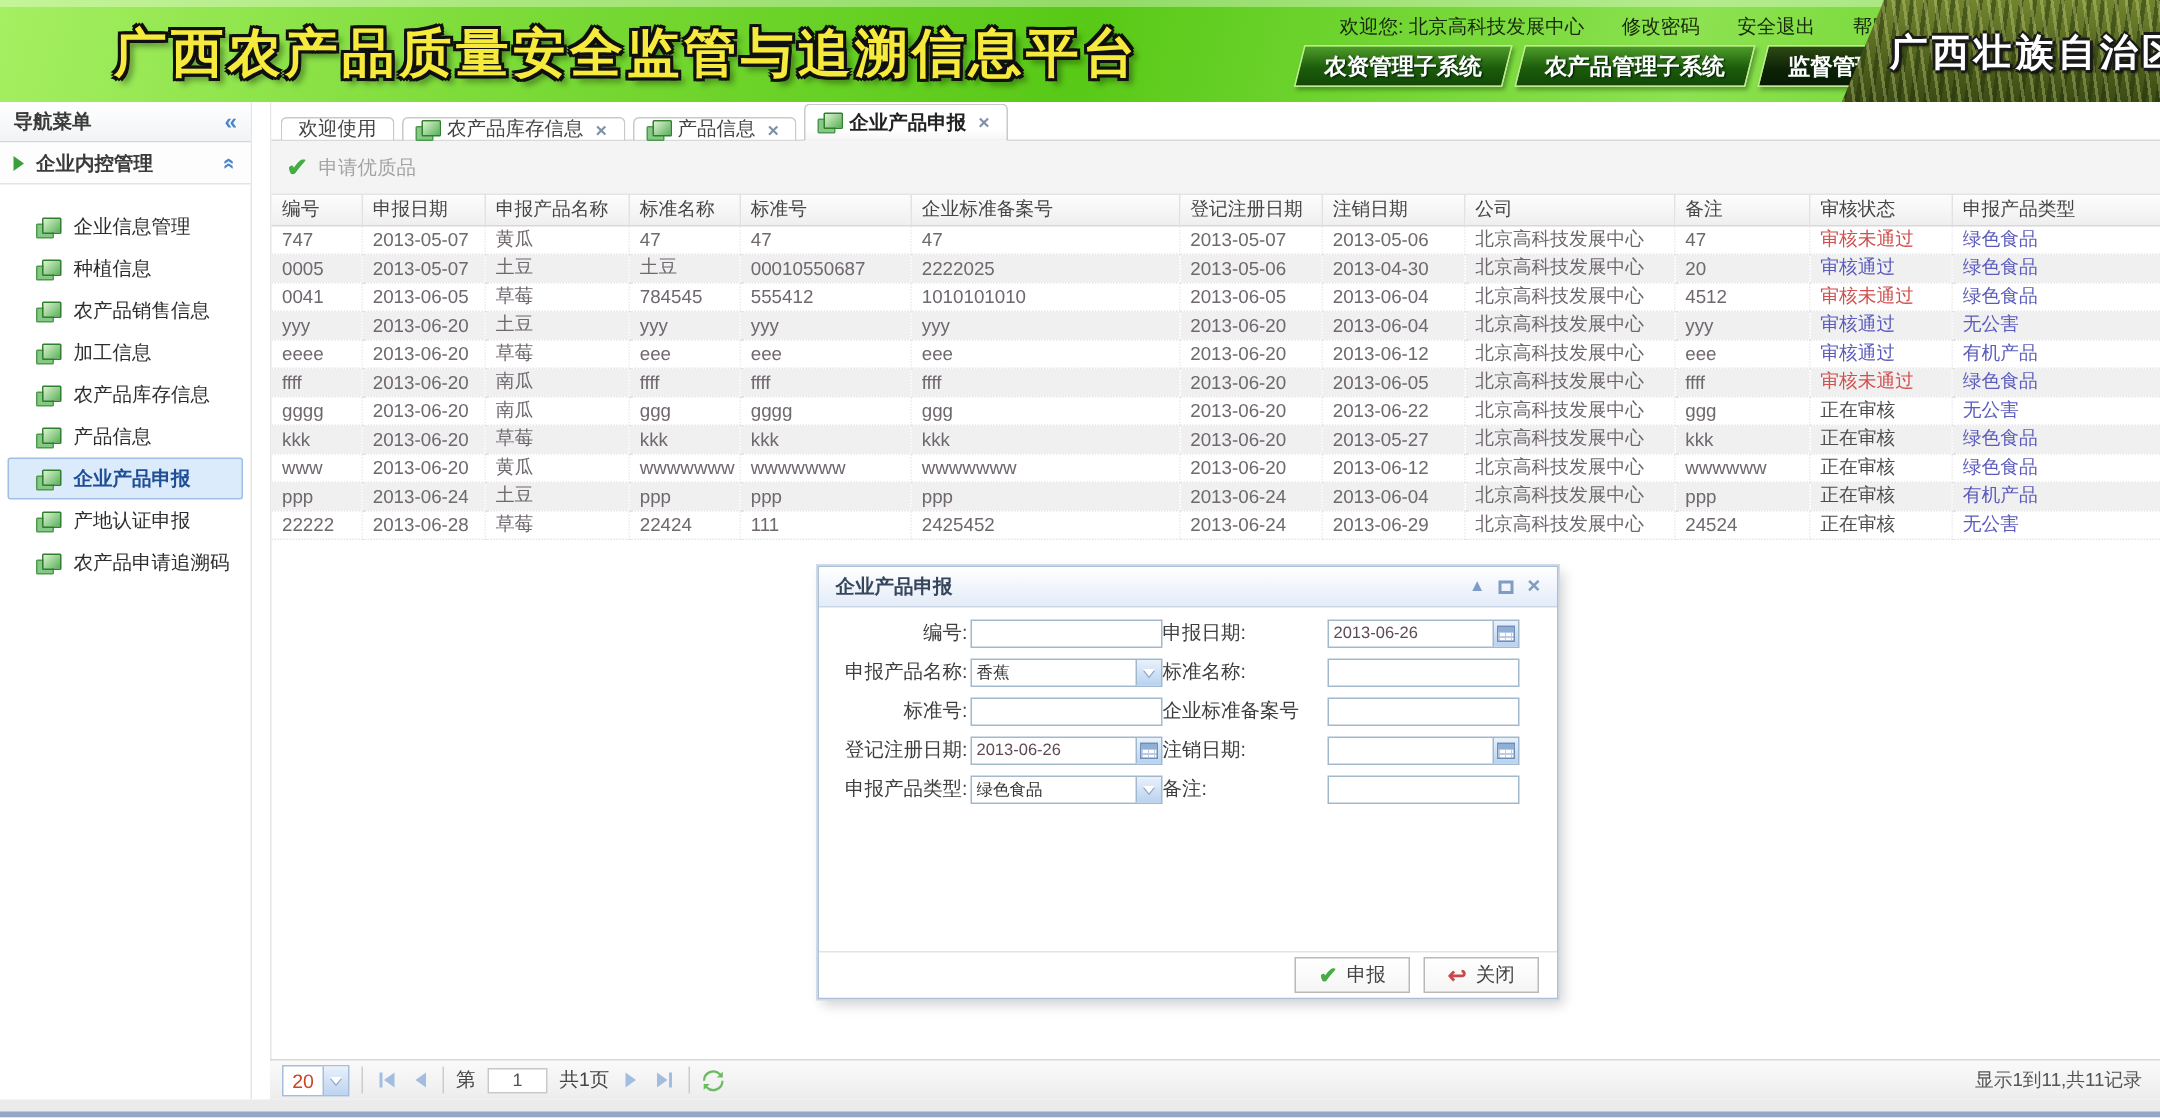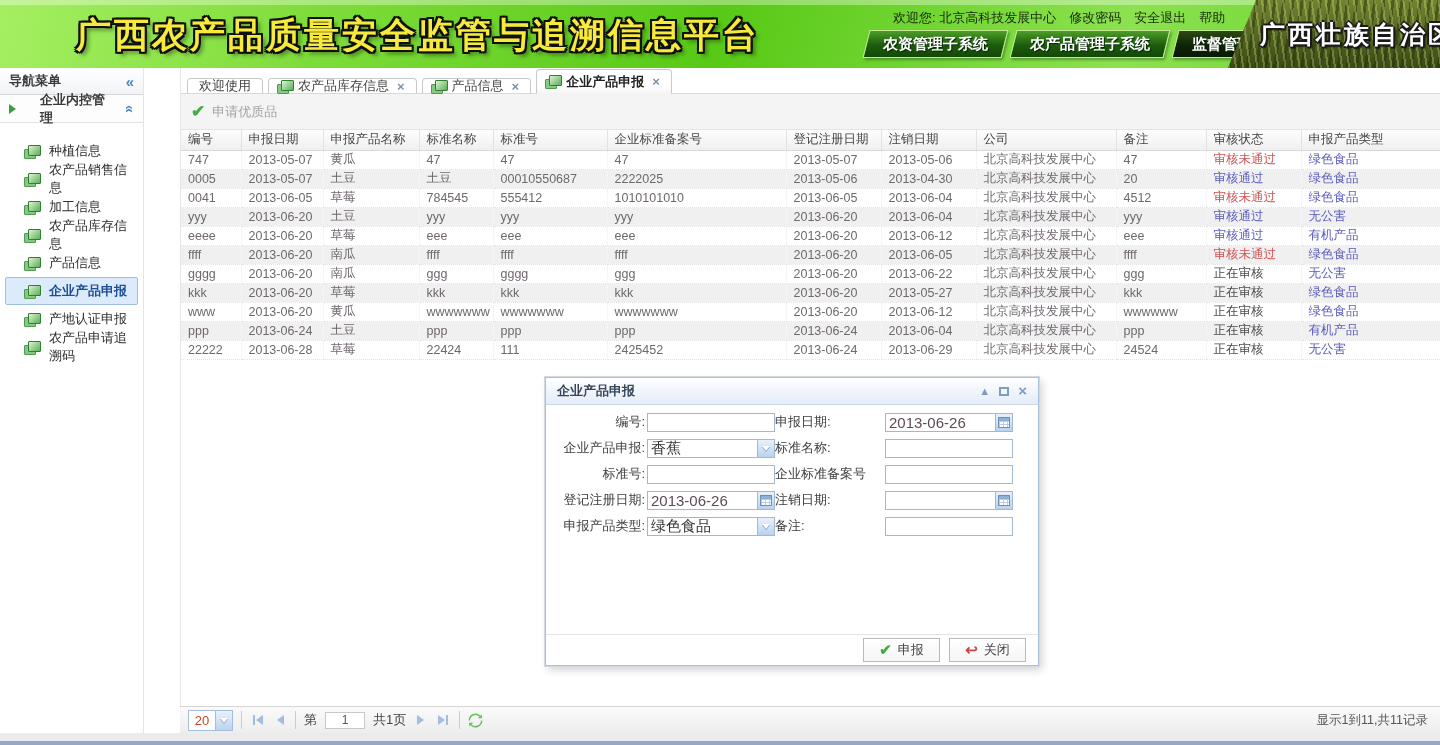--- a/index.html
+++ b/index.html
@@ -9,42 +9,42 @@
   
   .banner { position:absolute; left:0; top:0; width:1440px; height:68px;
     background: linear-gradient(180deg, rgba(255,255,255,.35) 0 5px, rgba(255,255,255,0) 5px),
                 linear-gradient(105deg,#a5ef62 0%,#7edc3a 22%,#58c916 50%,#8ce250 78%,#66d026 100%);
   }
   .platform-title { position:absolute; left:76px; top:12px; font-size:35px; font-weight:bold; color:#f6ea3c;
     letter-spacing:3px; white-space:nowrap;
     text-shadow:-2px 0 #101010,2px 0 #101010,0 -2px #101010,0 2px #101010,-2px -2px #101010,2px -2px #101010,-2px 2px #101010,2px 2px #101010,4px 4px 4px rgba(0,0,0,.45);
   }
   .welcome-row { position:absolute; left:893px; top:9px; display:flex; gap:13px; font-size:13px; color:#17290a; white-space:nowrap; }
-  .welcome-row .lnk { cursor:pointer; }
+  .welcome-row .lnk { cursor:pointer;margin-left:12px; }
   .nav-btns { position:absolute; left:866px; top:30px; display:flex; gap:8px; align-items:center; }
   .nav-btn { height:28px; padding:0 16px; transform:skewX(-14deg); background:linear-gradient(180deg,#4e9d2a,#1c5c0b 55%,#124807);
     border:1px solid #c2ea92; display:flex; align-items:center; cursor:pointer; box-shadow:2px 2px 3px rgba(0,30,0,.35); }
   .nav-btn span { transform:skewX(14deg); color:#fff; font-size:15px; font-weight:bold; text-shadow:1px 1px 1px #05230a; white-space:nowrap; }
   .nav-btn.dark { background:linear-gradient(180deg,#2c4a14,#0d2206 60%,#081a04); }
   .region { position:absolute; right:0; top:0; width:212px; height:68px;
     background: repeating-linear-gradient(82deg, rgba(222,232,150,.30) 0 2px, rgba(0,0,0,0) 2px 7px),
                 repeating-linear-gradient(98deg, rgba(30,48,8,.45) 0 3px, rgba(0,0,0,0) 3px 9px),
                 linear-gradient(180deg,#72842f,#3a4a14);
     clip-path:polygon(28px 0,100% 0,100% 100%,0 100%);
     display:flex; align-items:center; overflow:hidden; }
   .region-label { padding-left:32px; font-size:25px; font-weight:bold; color:#fff; letter-spacing:3px; white-space:nowrap;
     text-shadow:-2px 0 #1a1a1a,2px 0 #1a1a1a,0 -2px #1a1a1a,0 2px #1a1a1a,2px 2px 2px #000; }
 
   
-  .sidebar { position:absolute; left:0; top:68px; width:144px; bottom:12px; background:#fff; border-right:1px solid #e2e6ea; }
+  .sidebar { position:absolute; left:0; top:68px; width:168px; bottom:12px; background:#fff; border-right:1px solid #e2e6ea; }
   .sidebar-hd { height:27px; display:flex; align-items:center; justify-content:space-between; padding:0 9px;
     background:linear-gradient(#ffffff,#f1f3f5); border-bottom:1px solid #d6d6d6; }
   .sidebar-hd .ttl { font-size:13px; font-weight:bold; color:#3a3a3a; }
   .collapse-ic { color:#4a86c8; font-size:15px; font-weight:bold; cursor:pointer; }
-  .acc-hd { height:28px; display:flex; align-items:center; padding:0 9px; border-bottom:1px solid #e3e3e3; background:#fdfdfd; cursor:pointer;gap:16px; }
+  .acc-hd { height:28px; display:flex; align-items:center; padding:0 9px; border-bottom:1px solid #e3e3e3; background:#fdfdfd; cursor:pointer; }
   .tri-green { width:0; height:0; border-top:5px solid transparent; border-bottom:5px solid transparent; border-left:7px solid #3d9e3d; margin-right:8px; }
   .acc-hd .lbl { font-size:13px; font-weight:bold; color:#3a3a3a; flex:1; }
   .chev-up { color:#4a86c8; font-size:14px; font-weight:bold; transform:rotate(90deg); cursor:pointer; }
   .menu-list { padding-top:14px; }
   .menu-item { height:28px; display:flex; align-items:center; padding-left:21px; gap:9px; font-size:13px; color:#2d2d2d;
     cursor:pointer; border:1px solid transparent; margin:0 5px; }
   .menu-item[data-selected="true"] { background:#dcebfb; border:1px solid #9fc0e4; border-radius:2px; }
   .menu-item[data-selected="true"] .menu-label { font-weight:bold; color:#1e4e96; }
   .doc-icon { position:relative; width:13px; height:11px; flex:none; }
   .doc-icon::before { content:""; position:absolute; left:-3px; top:3px; width:10px; height:8px; background:#86c886; border:1px solid #4f9a4f; border-radius:1px; }
@@ -102,21 +102,21 @@
   .dlg-min { color:#7e9cc4; font-size:11px; cursor:pointer; }
   .dlg-max { width:10px; height:9px; border:2px solid #7e9cc4; cursor:pointer; }
   .dlg-x { color:#7e9cc4; font-size:15px; font-weight:bold; line-height:10px; cursor:pointer; }
   .dlg-body { padding-top:4px; }
   .f-row { display:flex; align-items:center; height:26px; }
   .f-lbl1 { width:99px; text-align:right; font-size:13px; color:#3e3e3e; white-space:nowrap; }
   .f-lbl2 { width:108px; text-align:left; font-size:13px; color:#3e3e3e; white-space:nowrap; }
   .fld { width:128px; height:19px; margin-left:2px; }
   .fld input.plain { width:128px; height:19px; border:1px solid #a2b9cd; font-size:12.5px; color:#5f4a58; padding:0 3px; background:#fff; }
   .combo { display:flex; width:128px; height:19px; border:1px solid #a2b9cd; background:#fff; }
-  .combo input { flex:1; min-width:0; border:none; outline:none; font-size:15px; color:#333; padding:0 3px; background:transparent; }
+  .combo input { flex:1; min-width:0; border:none; outline:none; font-size:11px; color:#333; padding:0 3px; background:transparent; }
   .combo input.datev { color:#5f4a58; }
   .combo .cbtn { width:17px; background:linear-gradient(#e9f1fb,#b9d2ef); border-left:1px solid #a2b9cd; display:flex; align-items:center; justify-content:center; cursor:pointer; flex:none; }
   .cal-ic { width:12px; height:11px; background:
       linear-gradient(#8fb0d6 0 3px, rgba(0,0,0,0) 3px),
       repeating-linear-gradient(90deg,#b9cce4 0 1px, rgba(0,0,0,0) 1px 4px),
       repeating-linear-gradient(#b9cce4 0 1px, rgba(0,0,0,0) 1px 3px),
       #fff;
     border:1px solid #6f8fb8; }
   .dlg-ft { position:absolute; left:0; right:0; bottom:0; height:31px; border-top:1px solid #e3e3e3; display:flex; justify-content:flex-end;
     align-items:center; gap:9px; padding:0 12px; background:#fff; }
@@ -156,20 +156,24 @@
     <span class="ttl">导航菜单</span>
     <span class="collapse-ic">«</span>
   </div>
   <div class="acc-hd">
     <span class="tri-green"></span>
     <span class="lbl">企业内控管理</span>
     <span class="chev-up">«</span>
   </div>
   <div class="menu-list">
 
+      <div class="menu-item" data-selected="false">
+        <span class="doc-icon"></span>
+        <span class="menu-label">企业信息管理</span>
+      </div>
 
 
       <div class="menu-item" data-selected="false">
         <span class="doc-icon"></span>
         <span class="menu-label">种植信息</span>
       </div>
 
       <div class="menu-item" data-selected="false">
         <span class="doc-icon"></span>
         <span class="menu-label">农产品销售信息</span>
@@ -467,21 +471,21 @@
       <span class="fld">
           <span class="combo">
         <input class="datev" value="2013-06-26" style="">
         <span class="cbtn">
               <span class="cal-ic"></span>
             </span>
       </span>
         </span>
     </div>
     <div class="f-row">
-      <span class="f-lbl1">企业产品申报:</span>
+      <span class="f-lbl1">申报产品名称:</span>
       <span class="fld">
           <span class="combo">
         <input value="香蕉" style="">
         <span class="cbtn">
               <span class="tri-dn"></span>
             </span>
       </span>
         </span>
       <span class="f-lbl2">标准名称:</span>
       <span class="fld"><input class="plain" value="" style=""></span>

